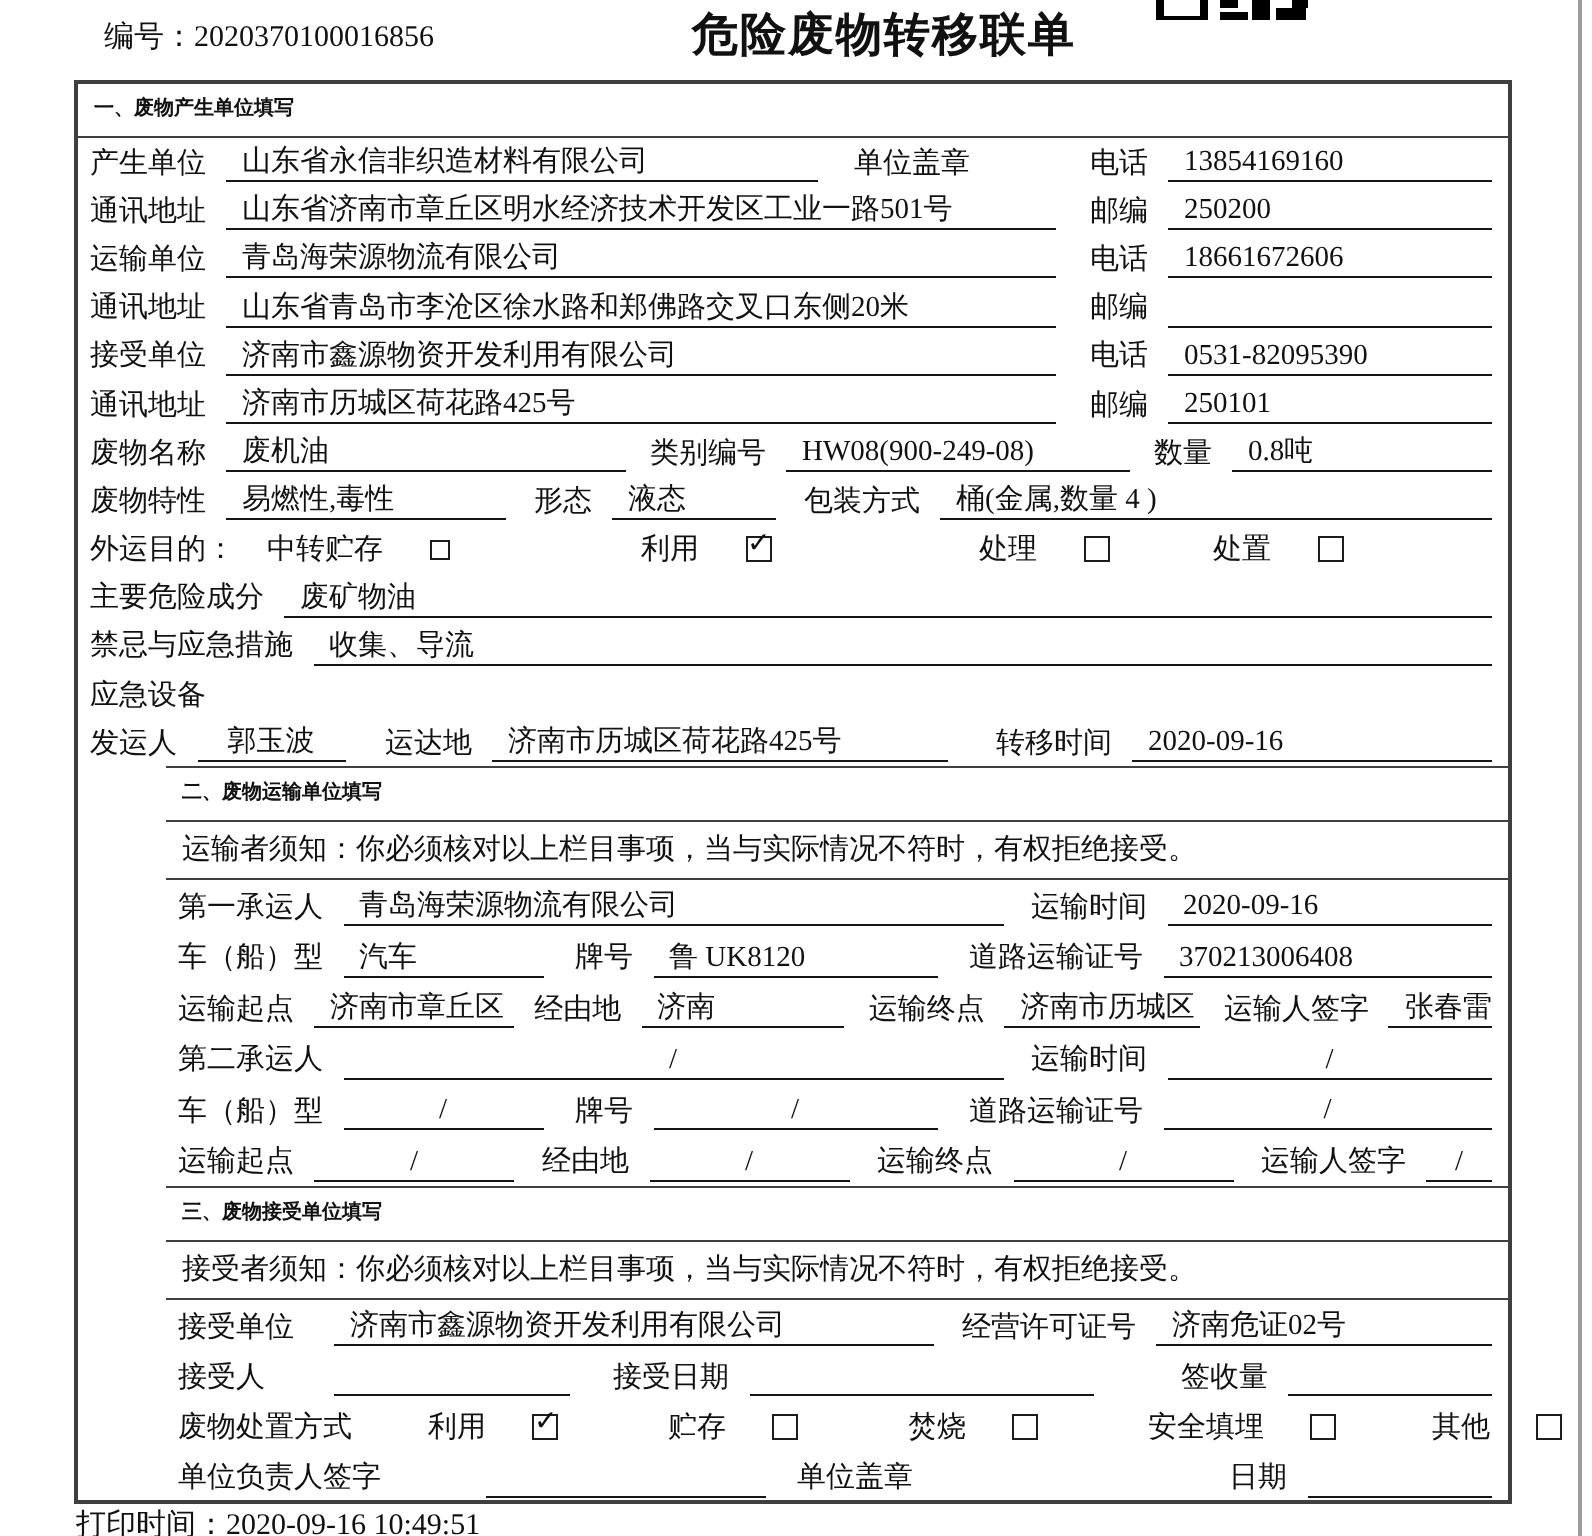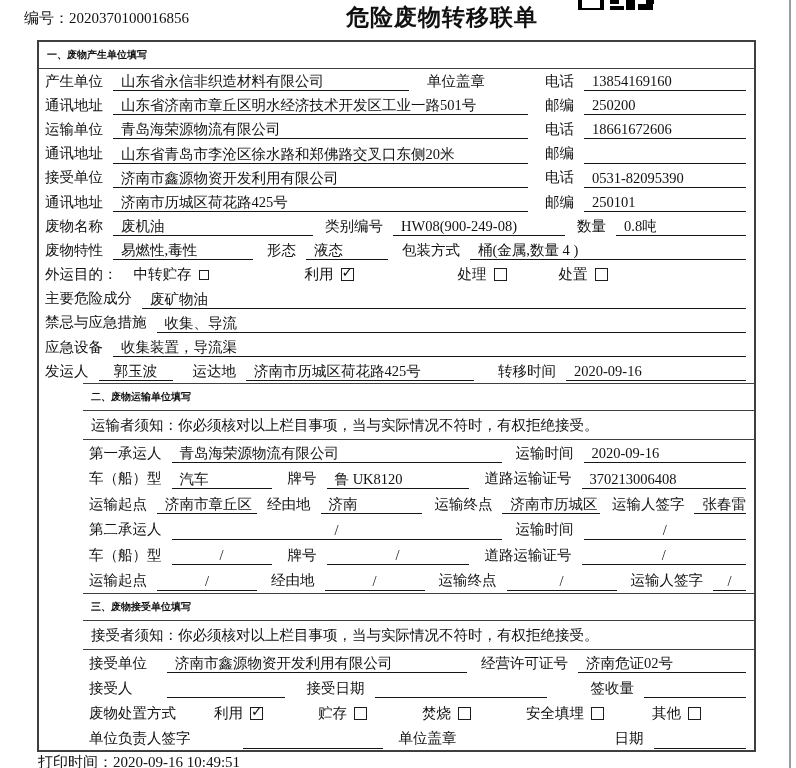--- a/index.html
+++ b/index.html
@@ -2,21 +2,21 @@
 <html><head>
 <meta charset="utf-8">
 <style>
   html,body{margin:0;padding:0;}
   body{
     width:796px;height:768px;background:#ffffff;position:relative;overflow:hidden;
     font-family:"Liberation Serif","DejaVu Serif",serif;color:#111111;
   }
   .edge-line{position:absolute;left:789px;top:0;width:2px;height:768px;background:#9c9c9c;}
   
-  .hdr-serial{position:absolute;left:24px;top:9px;font-size:15px;white-space:nowrap;}
+  .hdr-serial{position:absolute;left:52px;top:9px;font-size:15px;white-space:nowrap;}
   .hdr-title{
     position:absolute;left:0;top:2px;width:100%;text-align:center;box-sizing:border-box;padding-left:88px;
     font-family:"Liberation Sans","DejaVu Sans",sans-serif;font-weight:bold;font-size:23px;letter-spacing:1px;
   }
   .qr{position:absolute;left:578px;top:0;width:80px;height:10px;overflow:hidden;}
   .qr i{position:absolute;background:#000;}
   .qr .q1{left:0;top:-16px;width:18px;height:20px;background:transparent;border:4px solid #000;}
   .qr .q2{left:32px;top:0;width:9px;height:4px;}
   .qr .q3{left:32px;top:6px;width:14px;height:4px;}
   .qr .q4{left:48px;top:0;width:9px;height:10px;}
@@ -34,21 +34,21 @@
   .s1 .row{height:24.2px;}
   .s2 .row{height:25.5px;}
   .s3 .row{height:25.2px;}
   .lbl{white-space:nowrap;margin-right:10px;}
   .u{border-bottom:1px solid #161616;height:20px;line-height:20px;box-sizing:border-box;
      padding-left:8px;white-space:nowrap;}
   .u.c{text-align:center;padding-left:0;}
   .fill{flex:1;margin-right:2px;}
   .col2{position:absolute;left:506px;right:8px;top:0;bottom:0;display:flex;align-items:center;}
   .col2 .u{flex:1;}
-  .opt{display:inline-flex;align-items:center;white-space:nowrap;}
+  .opt{display:inline-flex;align-items:center;white-space:nowrap;gap:16px;}
   .cb{width:11px;height:11px;border:1.5px solid #1d1d1d;display:inline-block;margin-left:7px;
       position:relative;box-sizing:content-box;background:#fff;}
   .cb.sm{width:8px;height:8px;border-width:1px;}
   .cb.on::after{content:"\2713";position:absolute;left:0px;top:-5px;font-size:14px;
       font-family:"DejaVu Sans","Liberation Sans",sans-serif;color:#111;}
   .print-line{position:absolute;left:38px;top:753px;font-size:15px;white-space:nowrap;}
 </style>
 </head>
 <body>
 
@@ -170,21 +170,20 @@
       <span class="u fill">废矿物油</span>
     </div>
 
     <div class="row">
       <span class="lbl">禁忌与应急措施</span>
       <span class="u fill">收集、导流</span>
     </div>
 
     <div class="row">
       <span class="lbl">应急设备</span>
-      <span class="u fill">收集装置，导流渠</span>
     </div>
 
     <div class="row">
       <span class="lbl">发运人</span>
       <span class="u c" style="width:74px">郭玉波</span>
       <span class="lbl" style="margin-left:20px">运达地</span>
       <span class="u" style="width:228px">济南市历城区荷花路425号</span>
       <span class="lbl" style="margin-left:24px">转移时间</span>
       <span class="u fill">2020-09-16</span>
     </div>

